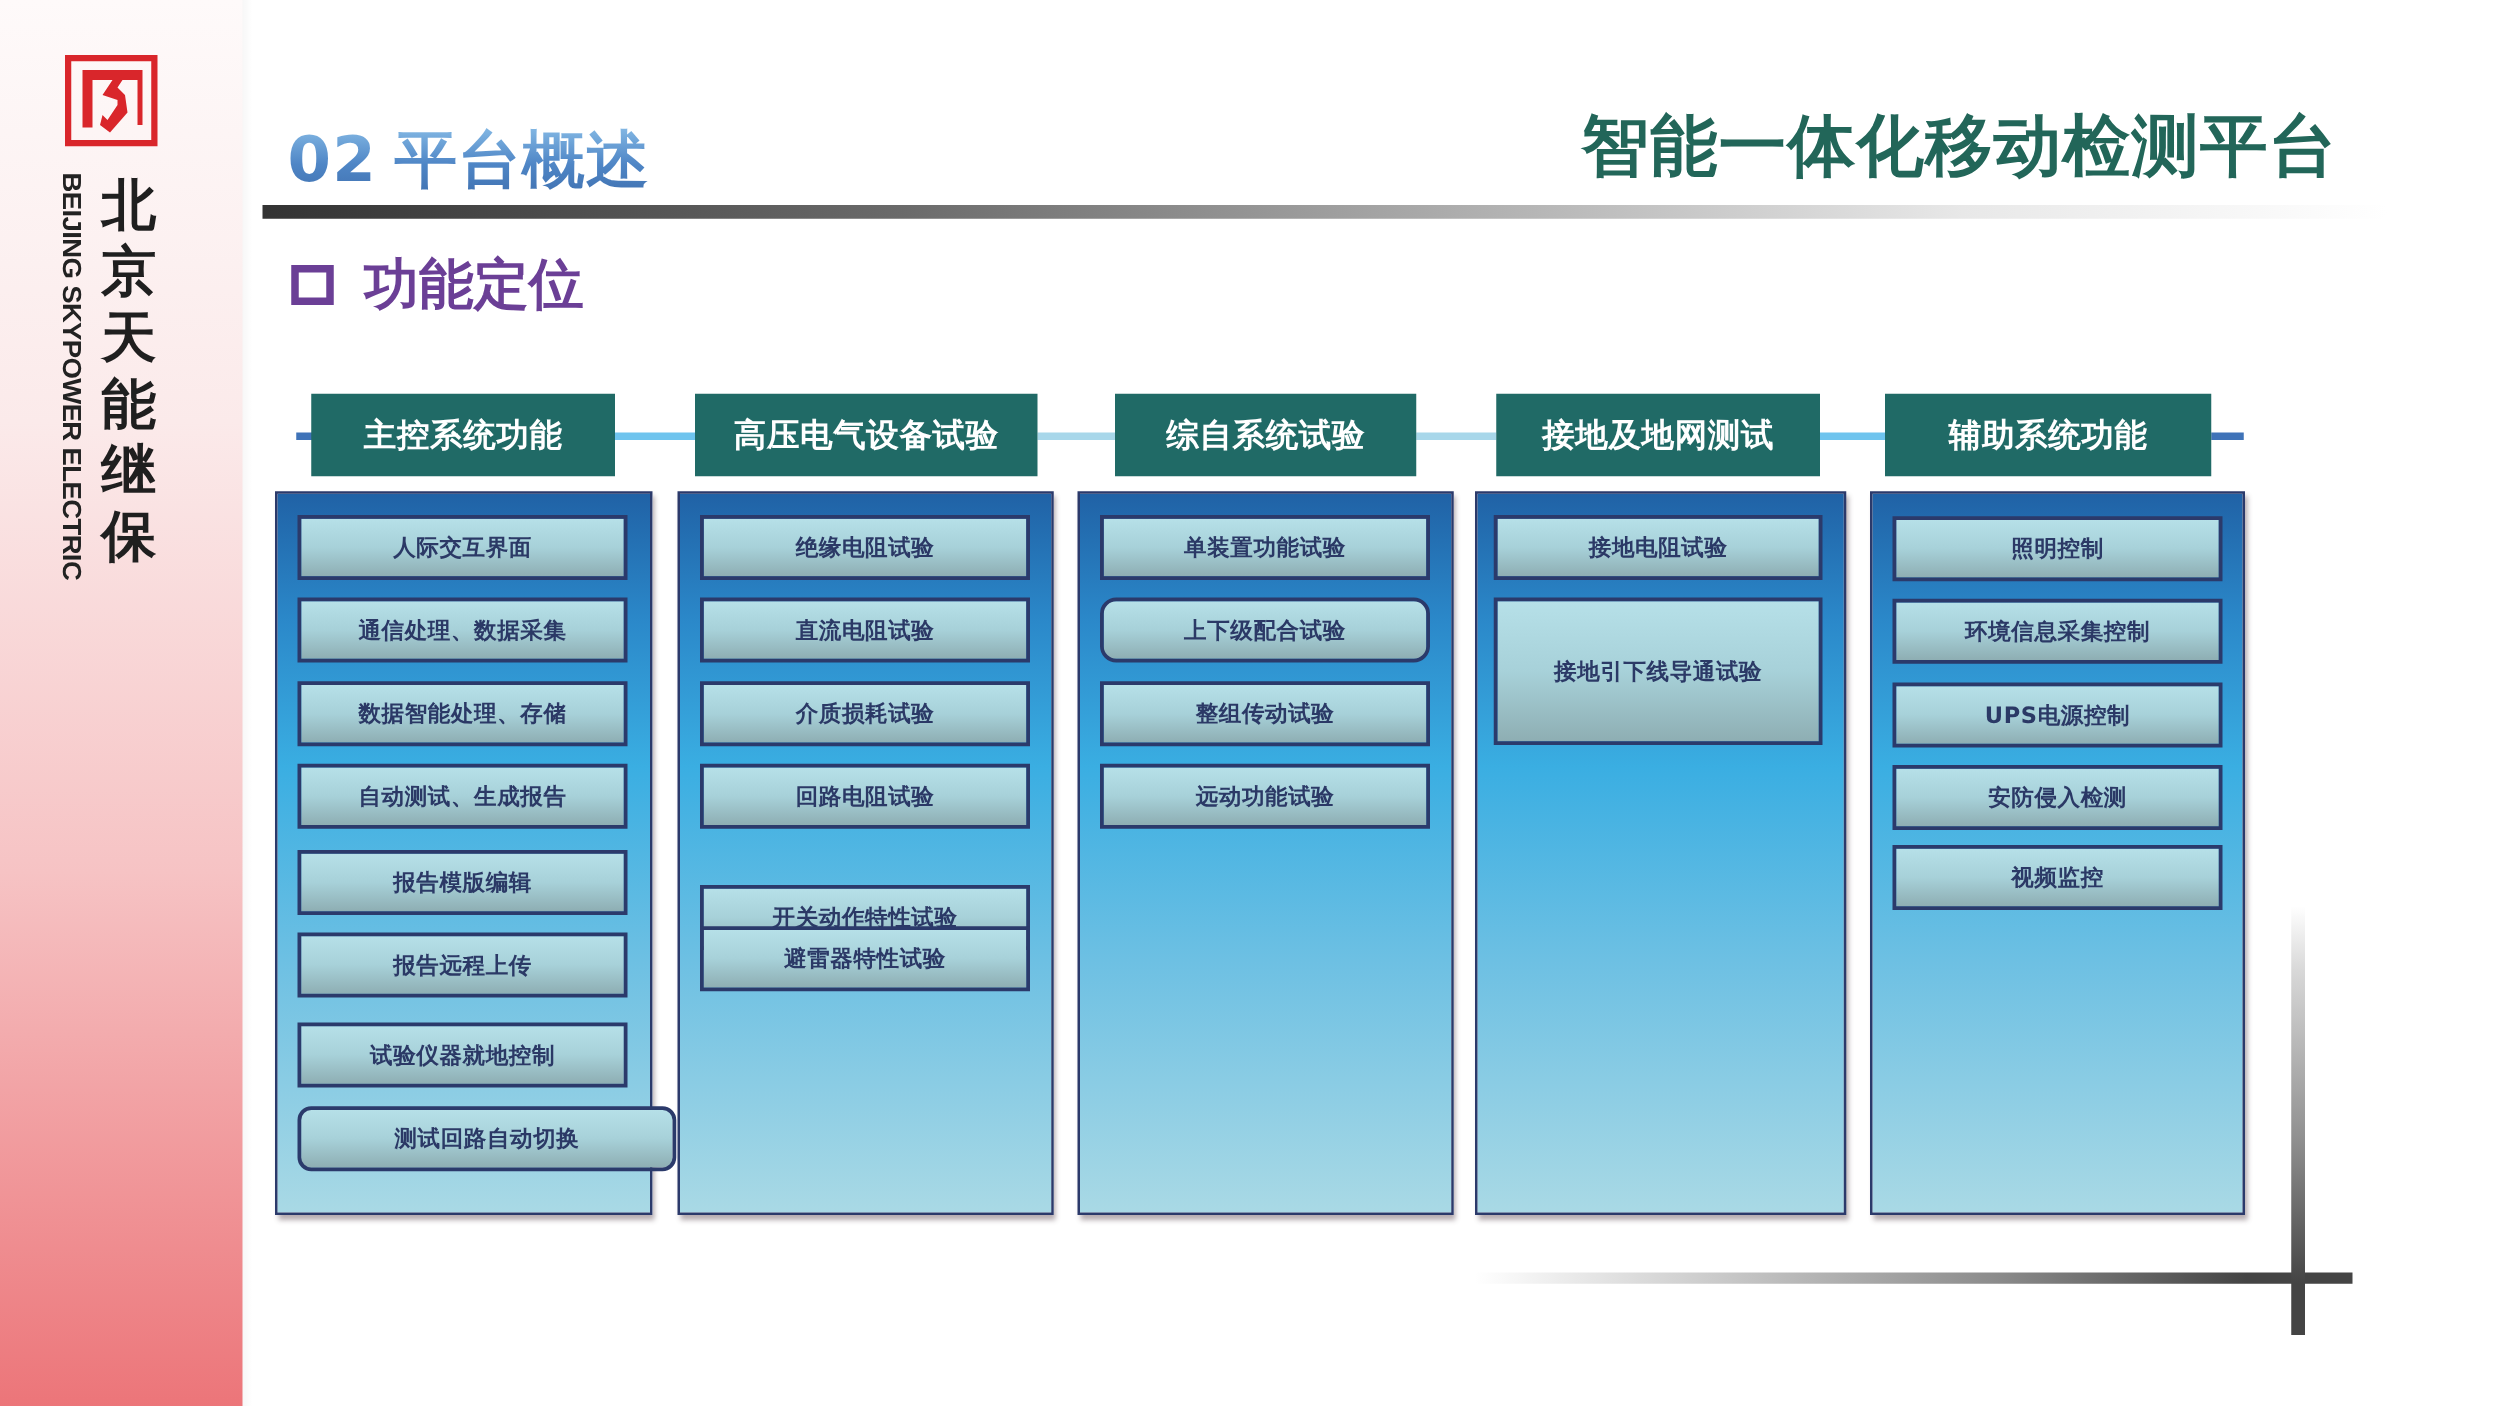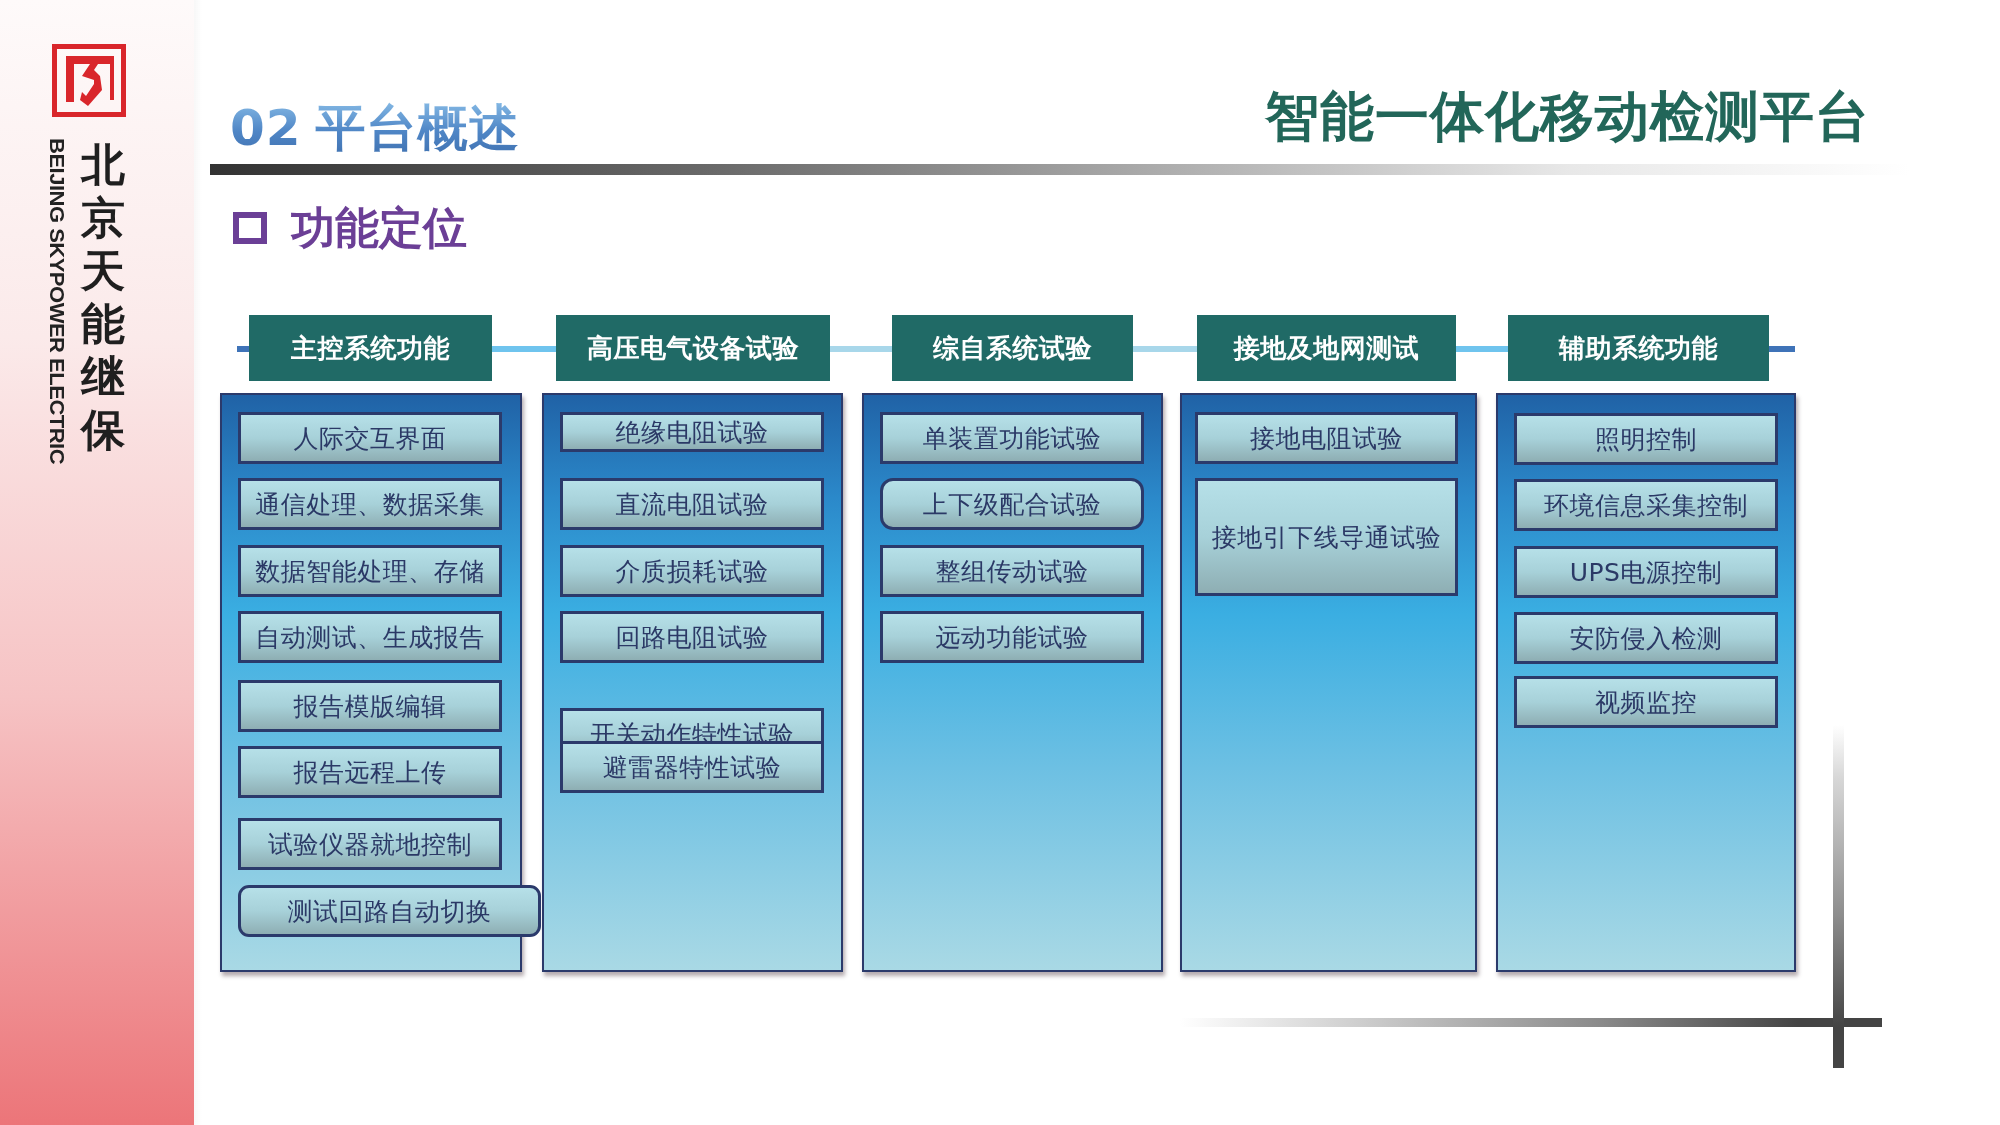--- a/index.html
+++ b/index.html
@@ -17,21 +17,21 @@
   .sub-heading .box{width:26px;height:26px;border:6px solid #6b3f96;margin-right:24px;box-sizing:border-box;width:34px;height:32px;}
   .connector{position:absolute;top:346px;height:6px;}
   .conn-l{left:237px;width:14px;background:#3f73b8;}
   .conn-a{left:492px;width:64px;background:#6fc4ee;}
   .conn-b{left:830px;width:62px;background:#a8d7ea;}
   .conn-c{left:1133px;width:64px;background:#a8d7ea;}
   .conn-d{left:1456px;width:52px;background:#6fc4ee;}
   .conn-r{left:1769px;width:26px;background:#3f73b8;}
   .col-head{position:absolute;top:315px;height:66px;background:#206a66;color:#fff;font-size:26px;font-weight:bold;display:flex;align-items:center;justify-content:center;letter-spacing:0.5px;}
   .panel{position:absolute;top:393px;height:579px;box-sizing:border-box;border:2px solid #2b3a6b;background:linear-gradient(to bottom,#2062a6 0%,#2b89ca 18%,#3aaee2 38%,#6dc0e3 65%,#a9d9e5 100%);box-shadow:2px 4px 4px rgba(90,70,80,0.45);}
-  .item{position:absolute;box-sizing:border-box;border:3px solid #2b3a6b;background:linear-gradient(to bottom,#b6e0e8 0%,#a7d1d9 50%,#8eaeb3 100%);color:#2b3966;font-size:25px;font-weight:normal;display:flex;align-items:center;justify-content:center;text-align:left;letter-spacing:0.5px;}
+  .item{position:absolute;box-sizing:border-box;border:3px solid #2b3a6b;background:linear-gradient(to bottom,#b6e0e8 0%,#a7d1d9 50%,#8eaeb3 100%);color:#2b3966;font-size:18px;font-weight:bold;display:flex;align-items:center;justify-content:center;text-align:left;letter-spacing:0.5px;}
   .deco-h{position:absolute;left:1180px;top:1018px;width:702px;height:9px;background:linear-gradient(to right,rgba(255,255,255,0) 0%,#cfcfcf 25%,#8a8a8a 60%,#444 88%,#444 100%);}
   .deco-v{position:absolute;left:1833px;top:725px;width:11px;height:343px;background:linear-gradient(to bottom,rgba(255,255,255,0) 0%,#d8d8d8 15%,#8e8e8e 55%,#444 88%,#444 100%);}
 </style>
 </head>
 <body>
 
 <div class="sidebar"></div>
 <div class="sidebar-edge"></div>
 
 <div class="logo">
@@ -83,21 +83,21 @@
 
 <div class="item" style="left:238px;top:412px;width:264px;height:52px;">人际交互界面</div>
 <div class="item" style="left:238px;top:478px;width:264px;height:52px;">通信处理、数据采集</div>
 <div class="item" style="left:238px;top:545px;width:264px;height:52px;">数据智能处理、存储</div>
 <div class="item" style="left:238px;top:611px;width:264px;height:52px;">自动测试、生成报告</div>
 <div class="item" style="left:238px;top:680px;width:264px;height:52px;">报告模版编辑</div>
 <div class="item" style="left:238px;top:746px;width:264px;height:52px;">报告远程上传</div>
 <div class="item" style="left:238px;top:818px;width:264px;height:52px;">试验仪器就地控制</div>
 <div class="item" style="left:238px;top:885px;width:303px;height:52px;border-radius:11px;">测试回路自动切换</div>
 
-<div class="item" style="left:560px;top:412px;width:264px;height:40px;">绝缘电阻试验</div>
+<div class="item" style="left:560px;top:412px;width:264px;height:52px;">绝缘电阻试验</div>
 <div class="item" style="left:560px;top:478px;width:264px;height:52px;">直流电阻试验</div>
 <div class="item" style="left:560px;top:545px;width:264px;height:52px;">介质损耗试验</div>
 <div class="item" style="left:560px;top:611px;width:264px;height:52px;">回路电阻试验</div>
 <div class="item" style="left:560px;top:675px;width:264px;height:52px;margin-top:33px;">开关动作特性试验</div>
 <div class="item" style="left:560px;top:741px;width:264px;height:52px;">避雷器特性试验</div>
 
 <div class="item" style="left:880px;top:412px;width:264px;height:52px;">单装置功能试验</div>
 <div class="item" style="left:880px;top:478px;width:264px;height:52px;border-radius:13px;">上下级配合试验</div>
 <div class="item" style="left:880px;top:545px;width:264px;height:52px;">整组传动试验</div>
 <div class="item" style="left:880px;top:611px;width:264px;height:52px;">远动功能试验</div>

